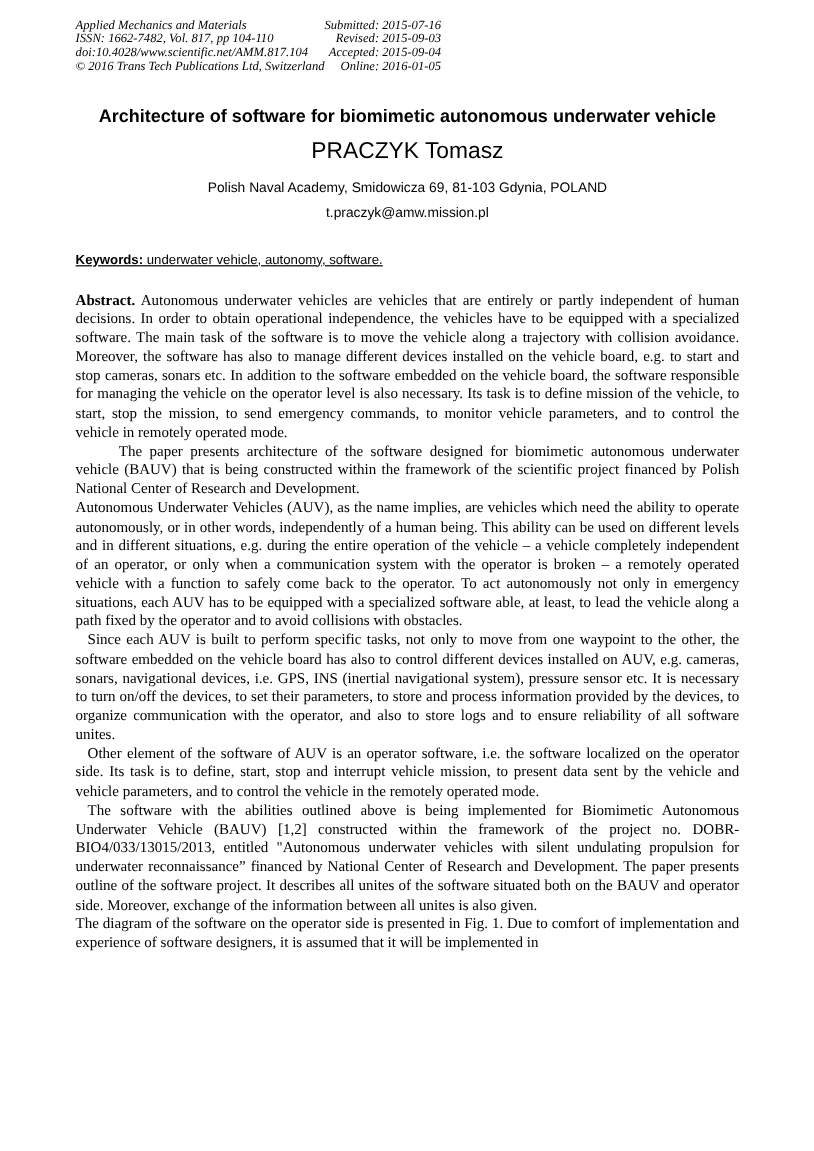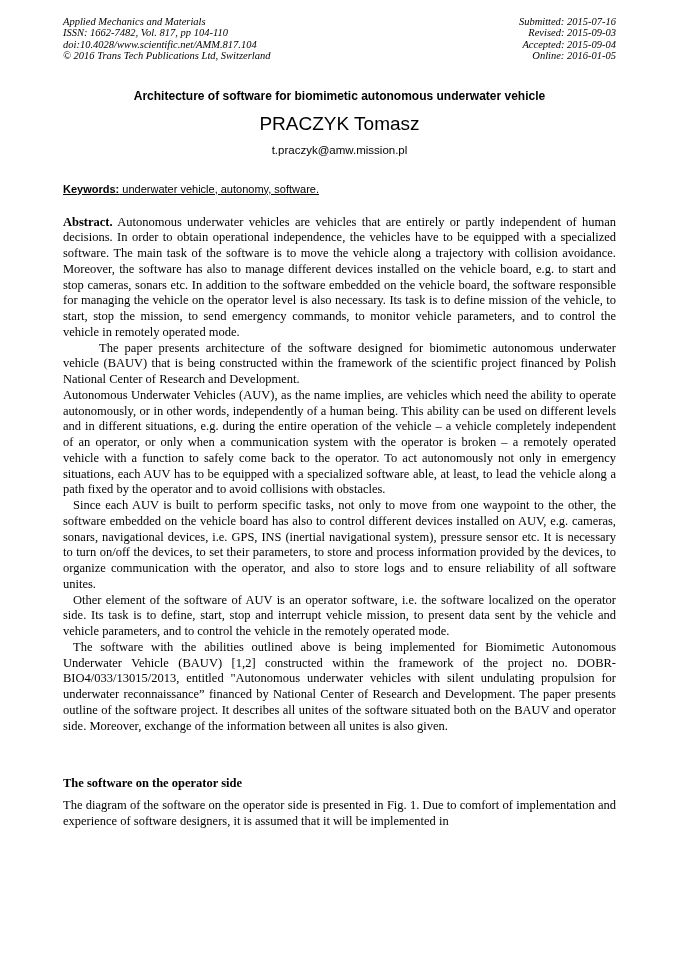--- a/index.html
+++ b/index.html
@@ -9,30 +9,29 @@
     margin: 0 auto;
     background: #ffffff;
     color: #000000;
     box-sizing: border-box;
     padding: 16px 62px 0 63px;
     font-family: "Liberation Serif", serif;
     overflow: hidden;
   }
   .pub-header {
     display: flex;
-    justify-content: space-between;
     font-style: italic;
     font-size: 10.5px;
     line-height: 11.4px;
     font-family: "Liberation Serif", serif;
   }
   .pub-header .right { text-align: right; }
   .paper-title {
     font-family: "Liberation Sans", sans-serif;
-    font-size: 12px;
+    font-size: 15px;
     font-weight: bold;
     text-align: center;
     margin: 27px 0 0 0;
   }
   .author {
     font-family: "Liberation Sans", sans-serif;
     font-size: 19px;
     text-align: center;
     margin-top: 10px;
   }
@@ -86,28 +85,28 @@
     <div class="right">
       <div>Submitted: 2015-07-16</div>
       <div>Revised: 2015-09-03</div>
       <div>Accepted: 2015-09-04</div>
       <div>Online: 2016-01-05</div>
     </div>
   </div>
 
   <h1 class="paper-title">Architecture of software for biomimetic autonomous underwater vehicle</h1>
   <div class="author">PRACZYK Tomasz</div>
+  <div class="affiliation">Polish Naval Academy, Smidowicza 69, 81-103 Gdynia, POLAND</div>
   <div class="email">t.praczyk@amw.mission.pl</div>
 
   <p class="keywords"><b>Keywords:</b><span> underwater vehicle, autonomy, software.</span></p>
 
   <p class="body-par abstract-par"><b>Abstract.</b><span> Autonomous underwater vehicles are vehicles that are entirely or partly independent of human decisions. In order to obtain operational independence, the vehicles have to be equipped with a specialized software. The main task of the software is to move the vehicle along a trajectory with collision avoidance. Moreover, the software has also to manage different devices installed on the vehicle board, e.g. to start and stop cameras, sonars etc. In addition to the software embedded on the vehicle board, the software responsible for managing the vehicle on the operator level is also necessary. Its task is to define mission of the vehicle, to start, stop the mission, to send emergency commands, to monitor vehicle parameters, and to control the vehicle in remotely operated mode.</span></p>
   <p class="body-par indent-tab">The paper presents architecture of the software designed for biomimetic autonomous underwater vehicle (BAUV) that is being constructed within the framework of the scientific project financed by Polish National Center of Research and Development.</p>
 
   <p class="body-par">Autonomous Underwater Vehicles (AUV), as the name implies, are vehicles which need the ability to operate autonomously, or in other words, independently of a human being. This ability can be used on different levels and in different situations, e.g. during the entire operation of the vehicle – a vehicle completely independent of an operator, or only when a communication system with the operator is broken – a remotely operated vehicle with a function to safely come back to the operator. To act autonomously not only in emergency situations, each AUV has to be equipped with a specialized software able, at least, to lead the vehicle along a path fixed by the operator and to avoid collisions with obstacles.</p>
   <p class="body-par indent-small">Since each AUV is built to perform specific tasks, not only to move from one waypoint to the other, the software embedded on the vehicle board has also to control different devices installed on AUV, e.g. cameras, sonars, navigational devices, i.e. GPS, INS (inertial navigational system), pressure sensor etc. It is necessary to turn on/off the devices, to set their parameters, to store and process information provided by the devices, to organize communication with the operator, and also to store logs and to ensure reliability of all software unites.</p>
   <p class="body-par indent-small">Other element of the software of AUV is an operator software, i.e. the software localized on the operator side. Its task is to define, start, stop and interrupt vehicle mission, to present data sent by the vehicle and vehicle parameters, and to control the vehicle in the remotely operated mode.</p>
   <p class="body-par indent-small">The software with the abilities outlined above is being implemented for Biomimetic Autonomous Underwater Vehicle (BAUV) [1,2] constructed within the framework of the project no. DOBR-BIO4/033/13015/2013, entitled "Autonomous underwater vehicles with silent undulating propulsion for underwater reconnaissance” financed by National Center of Research and Development. The paper presents outline of the software project. It describes all unites of the software situated both on the BAUV and operator side. Moreover, exchange of the information between all unites is also given.</p>
 
-  <h2 class="section-heading second">The software on the operator side</h2>
   <p class="body-par">The diagram of the software on the operator side is presented in Fig. 1. Due to comfort of implementation and experience of software designers, it is assumed that it will be implemented in</p>
 
 </div>
 
 </body></html>

